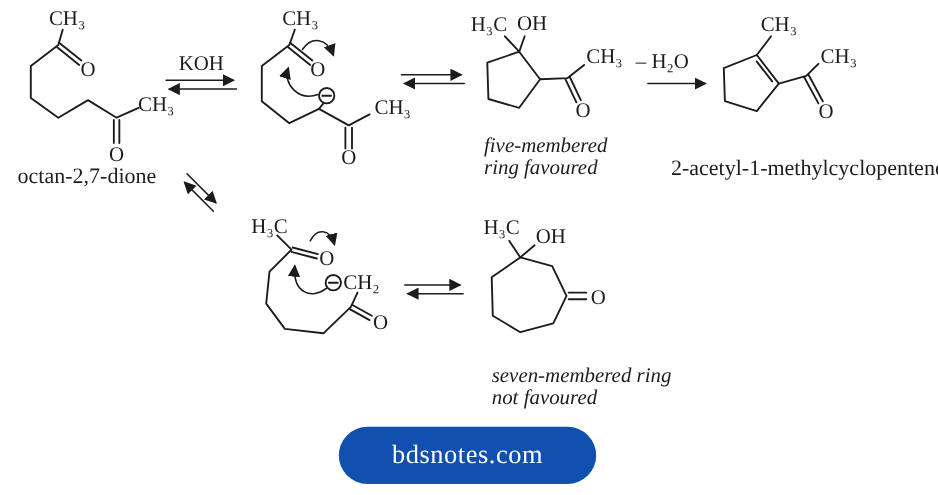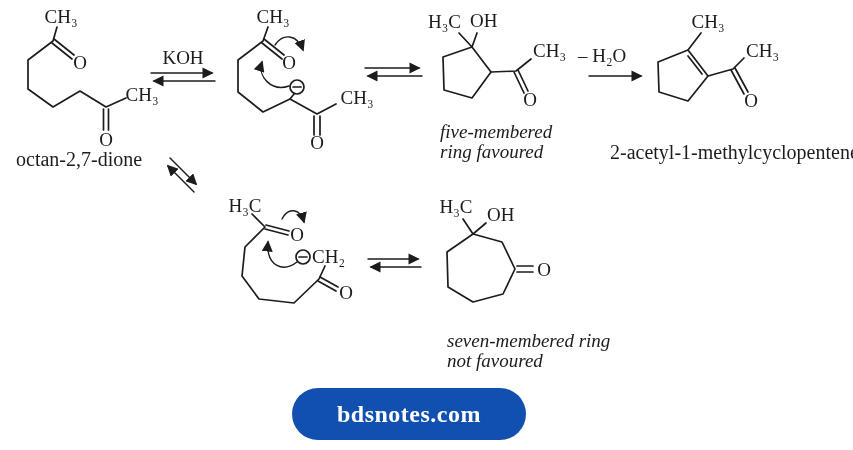--- a/index.html
+++ b/index.html
@@ -8,24 +8,24 @@
     font-family:"Liberation Serif","DejaVu Serif",serif; overflow:hidden;
   }
   svg { position:absolute; left:0; top:0; }
   .bond { stroke:var(--ink,#1c1c1c); stroke-width:1.7; fill:none; stroke-linecap:round; stroke-linejoin:round; }
   .arrow { stroke:var(--ink,#1c1c1c); stroke-width:1.4; fill:none; stroke-linecap:round; }
   .ahead { fill:var(--ink,#1c1c1c); stroke:none; }
   text { fill:var(--ink,#1c1c1c); font-size:19px; font-family:"Liberation Serif","DejaVu Serif",serif; }
   .t-it { font-style:italic; }
   .t-name { font-size:20px; }
   .watermark {
-    position:absolute; left:292px; top:388px; width:234px; height:52px;
+    position:absolute; left:308px; top:388px; width:234px; height:52px;
     background:var(--watermark-bg,#1150ae); border-radius:26px;
     display:flex; align-items:center; justify-content:center;
-    color:var(--watermark-text,#ffffff); font-weight:bold; font-size:24px;
+    color:var(--watermark-text,#ffffff); font-weight:normal; font-size:24px;
     letter-spacing:0.5px; cursor:pointer;
   }
 </style>
 </head>
 <body>
 
 <div class="scene">
 <svg width="853" height="450" viewBox="0 0 853 450">
   <defs>
     <marker id="ah" viewBox="0 0 10 10" refX="8.5" refY="5" markerWidth="8" markerHeight="8" orient="auto-start-reverse">

